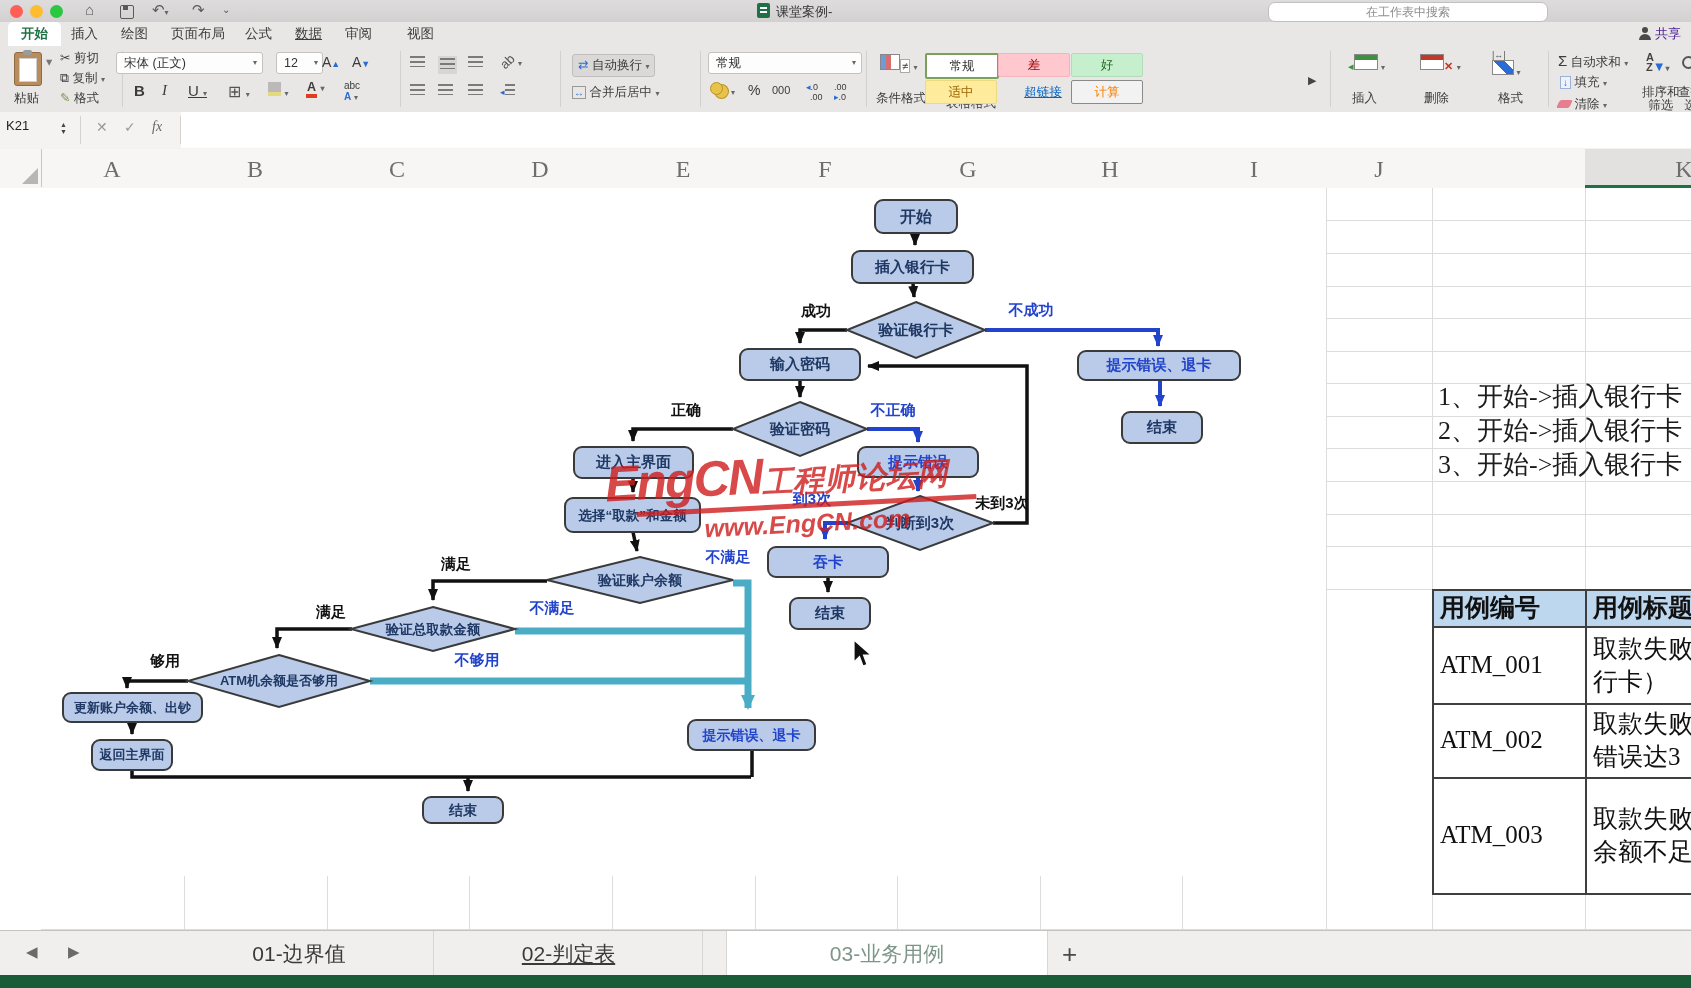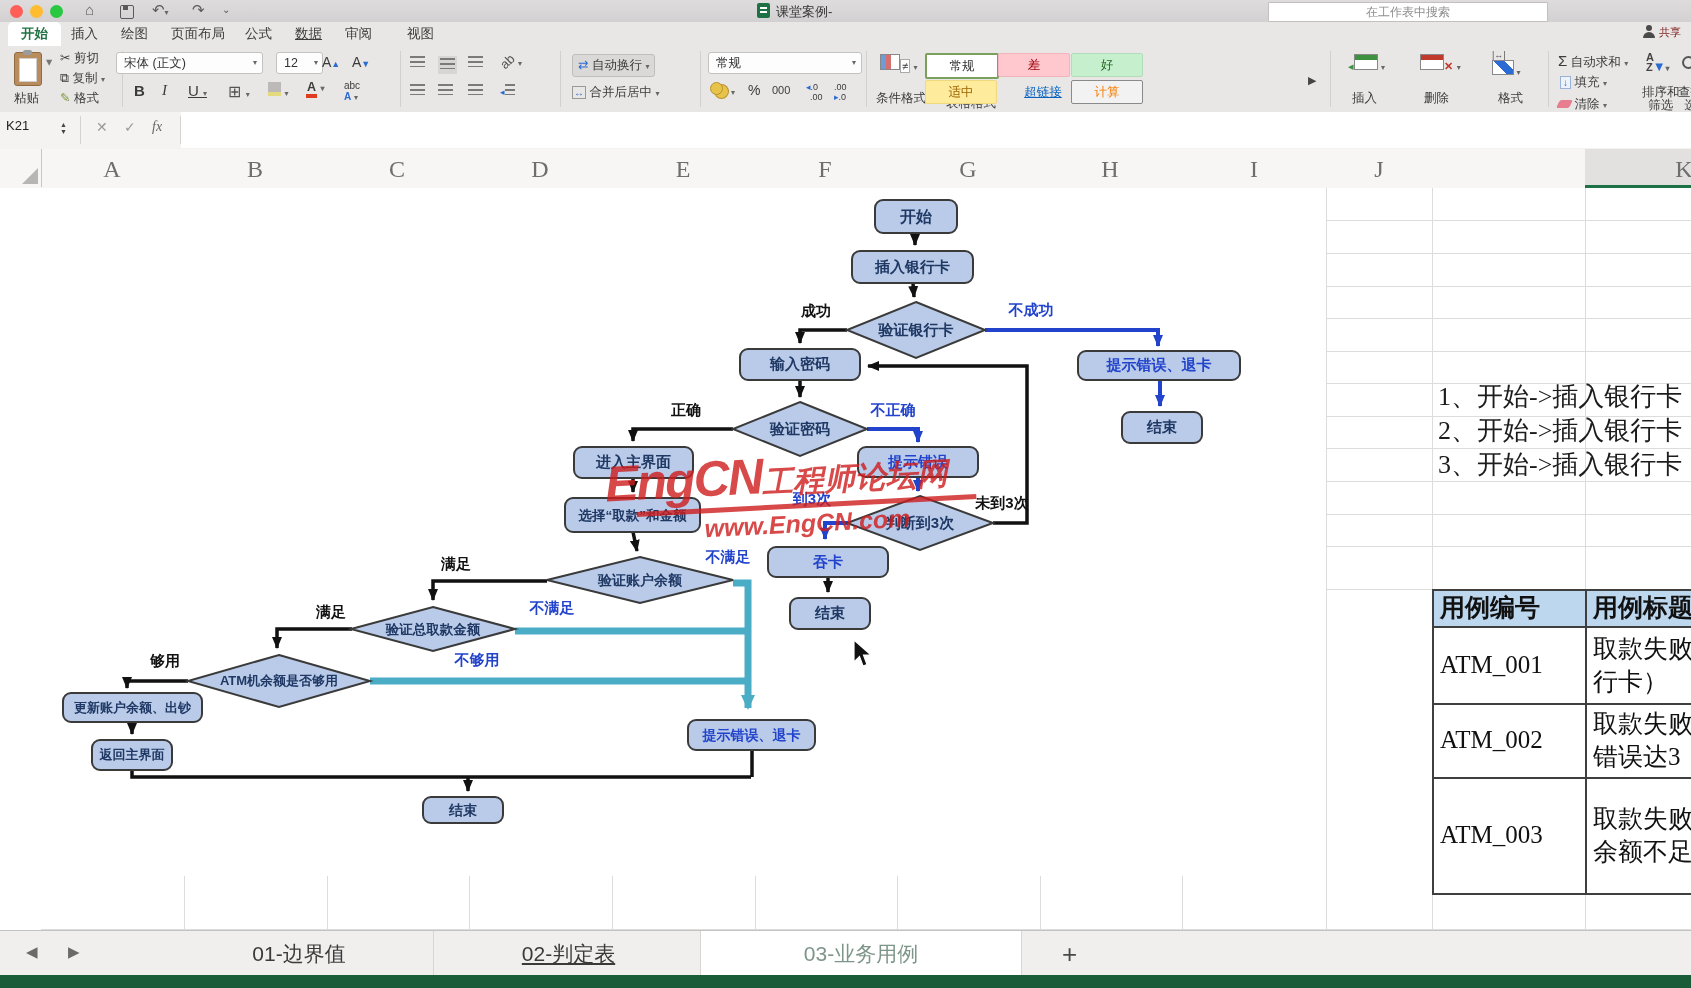--- a/index.html
+++ b/index.html
@@ -8,27 +8,27 @@
   .abs{position:absolute;}
   
   #titlebar{left:0;top:0;width:1691px;height:22px;background:linear-gradient(#dedcdc,#d2d0d0);border-bottom:1px solid #c2c0c0;}
   .tl{position:absolute;top:5px;width:13px;height:13px;border-radius:50%;}
   .winicon{position:absolute;top:1px;font-size:15px;color:#5a5a5a;}
   .saveicon{position:absolute;top:5px;width:12px;height:12px;border:1.5px solid #5a5a5a;border-radius:2px;}
   .saveicon:before{content:"";position:absolute;left:2px;top:0;width:5px;height:4px;background:#5a5a5a;}
   #doc-title{position:absolute;top:3px;font-size:13px;color:#333;}
   #title-docicon{position:absolute;width:13px;height:15px;background:#1e7145;border-radius:2px;}
   #title-docicon:before{content:"";position:absolute;left:3px;top:4px;width:7px;height:2px;background:#fff;box-shadow:0 4px 0 #fff;}
-  #searchbox{position:absolute;left:1268px;top:2px;width:278px;height:18px;background:#fff;border:1px solid #c2c0bf;border-radius:1px;
+  #searchbox{position:absolute;left:1268px;top:2px;width:278px;height:18px;background:#fff;border:1px solid #c2c0bf;border-radius:7px;
              font-size:12px;color:#8d8d8d;text-align:center;line-height:18px;}
   
   #menurow{left:0;top:22px;width:1691px;height:24px;background:#e9e7e6;}
   .rtab{position:absolute;top:0;height:24px;line-height:24px;padding:0 13px;font-size:13.5px;color:#3c3c3c;}
   .rtab.active{background:#fff;border-radius:5px 5px 0 0;color:#217346;font-weight:bold;}
-  #share{position:absolute;right:10px;top:3px;font-size:11px;color:#7f1d1d;text-align:center;}
+  #share{position:absolute;right:10px;top:3px;font-size:13px;color:#4c1d95;text-align:center;}
   .person{display:inline-block;position:relative;width:14px;height:13px;vertical-align:-2px;margin-right:3px;}
   .person:before{content:"";position:absolute;left:4px;top:0;width:6px;height:6px;border-radius:50%;background:#4a4a4a;}
   .person:after{content:"";position:absolute;left:1px;top:7px;width:12px;height:6px;border-radius:6px 6px 0 0;background:#4a4a4a;}
   
   #ribbon{left:0;top:46px;width:1691px;height:66px;background:#e9e7e6;border-bottom:1px solid #c9c7c6;}
   .rsep{position:absolute;top:5px;width:1px;height:56px;background:#d2d0cf;}
   .rlabel{position:absolute;font-size:12.5px;color:#3b3b3b;white-space:nowrap;}
   .caret{font-size:8px;color:#666;}
   .rbtn-box{position:absolute;height:20px;border:1px solid #c4c2c1;background:#fdfdfd;border-radius:3px;font-size:12.5px;color:#333;line-height:20px;padding-left:7px;}
   .clipboard{position:absolute;left:14px;top:6px;width:26px;height:32px;background:#b98c5e;border-radius:3px;border:1px solid #8f6b43;}
@@ -70,21 +70,21 @@
   
   #fcsvg{left:0;top:0;width:1691px;height:988px;pointer-events:none;}
   #watermark{left:606px;top:452px;width:400px;color:#cf1d1d;opacity:.8;transform:rotate(-3deg);pointer-events:none;font-style:italic;font-weight:bold;}
   #wm1{font-size:50px;line-height:44px;letter-spacing:-2px;}
   #wm1 span{font-size:31px;letter-spacing:0;}
   #wm2{font-size:25px;border-top:5px solid #cf1d1d;width:340px;margin-left:30px;padding-top:1px;text-align:center;}
   
   #tabbar{left:0;top:930px;width:1691px;height:45px;background:#f0efee;border-top:1px solid #c5c3c2;}
   .navarr{position:absolute;top:12px;font-size:15px;color:#6a6a6a;}
   .stab{position:absolute;top:0;height:45px;line-height:45px;text-align:center;font-size:21px;color:#3a3a3a;border-right:1px solid #d8d6d5;}
-  .stab.active{background:#fff;color:#7e958a;border-left:1px solid #d8d6d5;}
+  .stab.active{background:#fff;color:#7e958a;border-left:1px solid #d8d6d5;margin-left:26px;}
   #addtab{position:absolute;top:8px;font-size:26px;color:#4a4a4a;}
   #greenstrip{left:0;top:975px;width:1691px;height:13px;background:#1b5c38;}
   
   #cursor{left:852px;top:640px;width:26px;height:30px;}
 </style>
 </head>
 <body>
 
 <div id="app">
 

